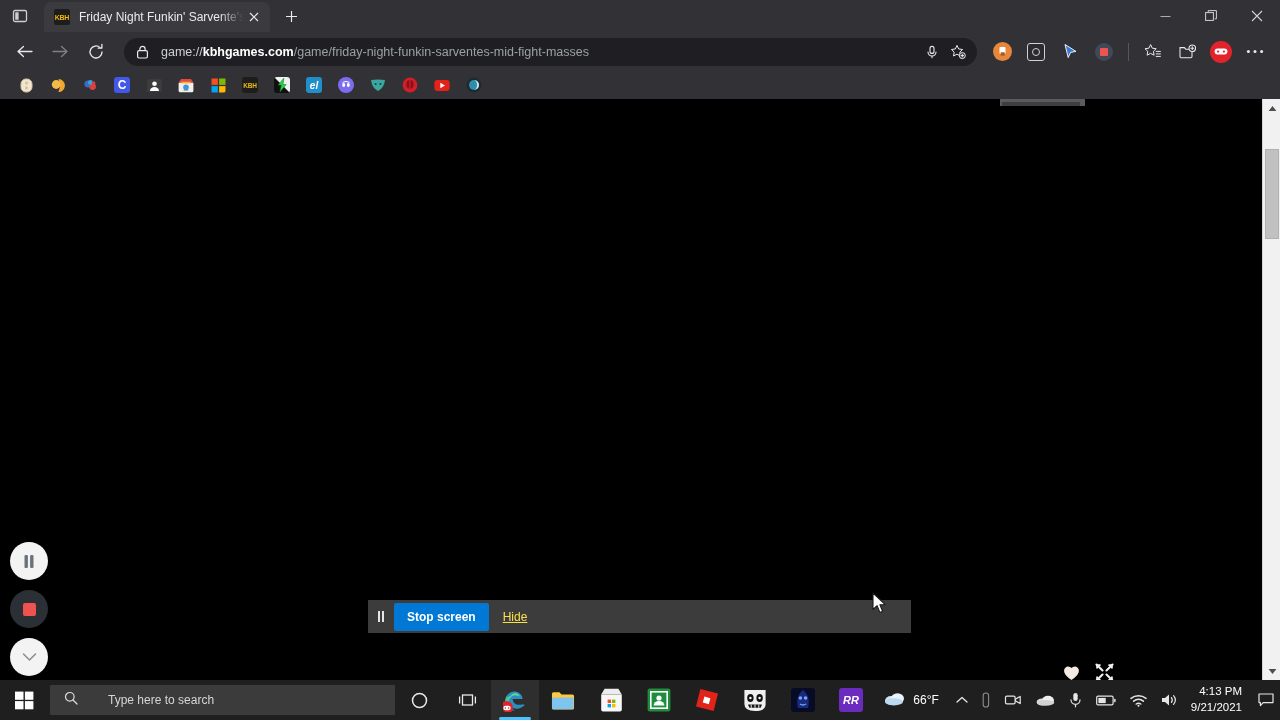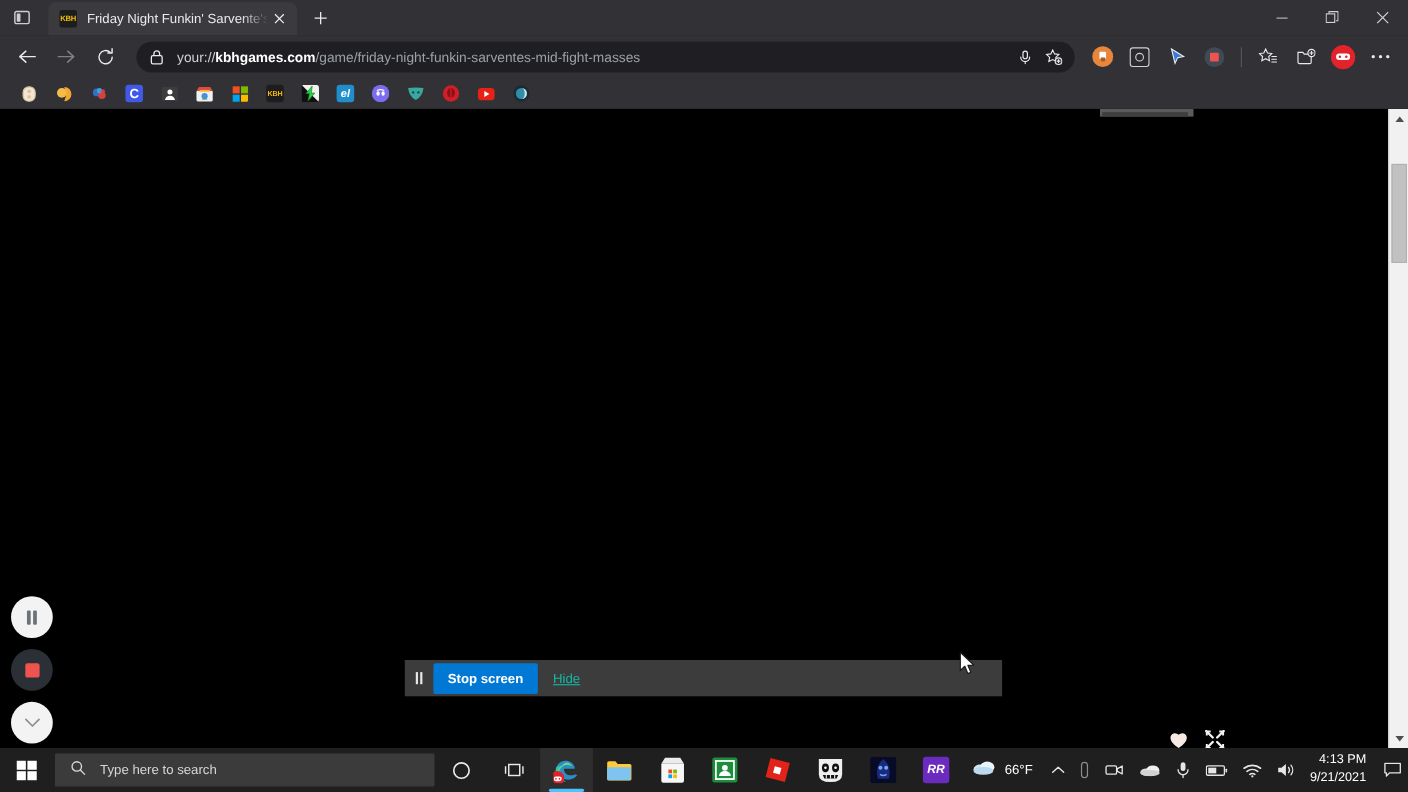--- a/index.html
+++ b/index.html
@@ -141,39 +141,39 @@
     box-shadow: 0 1px 5px rgba(0,0,0,.6);
   }
   .sharebar .pauseglyph { display:flex; gap:2px; margin-right: 10px; }
   .sharebar .pauseglyph i { display:block; width:2px; height:11px; background:#e6e6e6; }
   .sharebar .msg { font-size: 12px; color:#e8e8e8; flex:1 1 auto; white-space:nowrap;}
   .stop-sharing {
     background:#0078d4; color:#fff; font-size:12px; font-weight:700;
     padding: 7px 13px; border:none; border-radius:2px; white-space:nowrap;
     font-family:"Liberation Sans", sans-serif; cursor:pointer;
   }
-  .hide-link { color:#14b8a6; font-size:12px; text-decoration:underline; margin-left:14px; cursor:pointer;}
+  .hide-link { color:#fde047; font-size:12px; text-decoration:underline; margin-left:14px; cursor:pointer;}
 
   
   .page-fav { position:absolute; left:1062px; top:564px; display:flex; align-items:center; gap:14px;}
 
   
   .cursor { position:absolute; left:872px; top:592px; }
 
   
   .taskbar {
     position:absolute; left:0; bottom:0; width:1280px; height:40px;
     background:#1f1f1f; display:flex; align-items:center;
   }
   .start { width:48px; height:40px; display:flex;align-items:center;justify-content:center;}
   .searchbox {
     width: 345px; height: 30px; background:#3b3b3b; border-radius:1px;
     display:flex; align-items:center; padding-left:14px; margin-left:2px;
   }
-  .searchbox .ph { font-size:12px; color:#d6d6d6; margin-left:13px;}
+  .searchbox .ph { font-size:12px; color:#d6d6d6; margin-left:30px;}
   .tb-task { width:48px; height:40px; display:flex; align-items:center; justify-content:center; position:relative;}
   .tb-task.active { background:#2e2e2e; }
   .tb-task.active::after {
     content:''; position:absolute; bottom:0; left:8px; right:8px; height:3px;
     background:#4cc2ff; border-radius:2px;
   }
   .appicon { width:24px; height:24px; border-radius:3px; display:flex; align-items:center; justify-content:center; overflow:hidden; position:relative;}
 
   .tray { margin-left:auto; display:flex; align-items:center; height:40px; }
   .tray-item { padding:0 7px; height:40px; display:flex; align-items:center; justify-content:center;}
@@ -254,21 +254,21 @@
           </svg>
       </div>
 
       <div class="omnibox">
         <span class="lock">
           <svg width="13" height="14" viewBox="0 0 13 14">
               <rect x="1.6" y="5.6" width="9.8" height="7.4" rx="1.4" fill="none" stroke="#e8eaed" stroke-width="1.2"></rect>
               <path d="M3.9 5.6 V3.9 a2.6 2.6 0 0 1 5.2 0 V5.6" fill="none" stroke="#e8eaed" stroke-width="1.2"></path>
             </svg>
         </span>
-        <span class="url"><span class="scheme">your://</span><span class="host">kbhgames.com</span><span class="path">/game/friday-night-funkin-sarventes-mid-fight-masses</span></span>
+        <span class="url"><span class="scheme">game://</span><span class="host">kbhgames.com</span><span class="path">/game/friday-night-funkin-sarventes-mid-fight-masses</span></span>
         <span class="obtn mic">
           <svg width="14" height="14" viewBox="0 0 14 14">
               <rect x="5" y="1.4" width="4" height="7" rx="2" fill="none" stroke="#e8eaed" stroke-width="1.1"></rect>
               <path d="M3 7 a4 4 0 0 0 8 0 M7 11 v1.8" fill="none" stroke="#e8eaed" stroke-width="1.1" stroke-linecap="round"></path>
             </svg>
         </span>
         <span class="obtn">
           <svg width="16" height="16" viewBox="0 0 16 16">
               <path d="M7 1.4 L8.7 5 L12.6 5.5 L9.8 8.2 L10.5 12 L7 10.2 L3.5 12 L4.2 8.2 L1.4 5.5 L5.3 5 Z" fill="none" stroke="#e8eaed" stroke-width="1"></path>
               <circle cx="12.3" cy="11.6" r="3" fill="#323236" stroke="#e8eaed" stroke-width="1"></circle>

